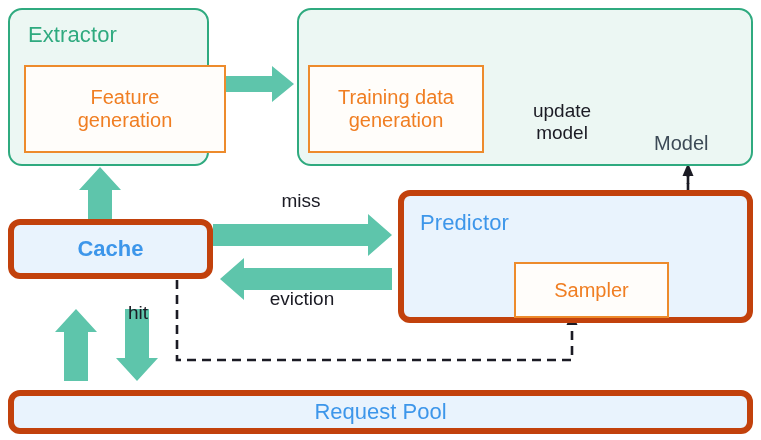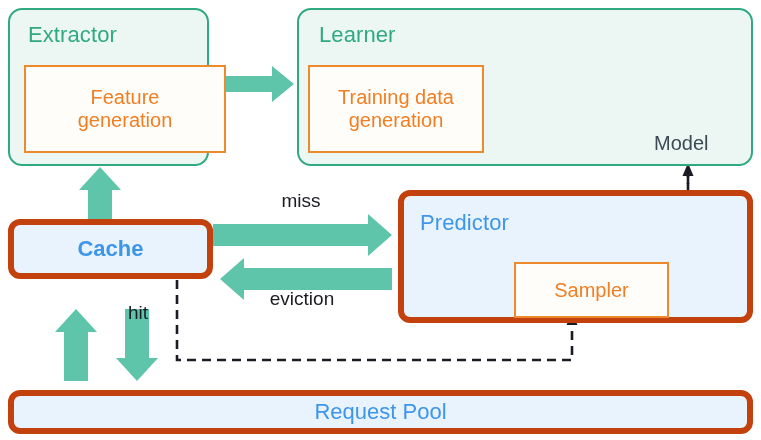--- a/index.html
+++ b/index.html
@@ -174,28 +174,29 @@
 
   <div class="box green-box" style="left:8px; top:8px; width:201px; height:158px;">
     <div class="section-title title-green" style="left:18px; top:12px;">Extractor</div>
     <div class="box orange-box" style="left:14px; top:55px; width:202px; height:88px;">
       <div class="inner-label">Feature
 generation</div>
     </div>
   </div>
 
   <div class="box green-box" style="left:297px; top:8px; width:456px; height:158px;">
-    <div class="section-title title-green" style="left:20px; top:12px;">Learner</div>
     <div class="box orange-box" style="left:9px; top:55px; width:176px; height:88px;">
       <div class="inner-label">Training data
 generation</div>
     </div>
     <div class="model-caption" style="left:355px; top:122px;">Model</div>
   </div>
 
+  <div class="edge-label" style="left:507px; top:100px; width:110px;">update
+model</div>
 
   <div class="box blue-box" style="left:8px; top:219px; width:205px; height:60px;font-weight:bold;">
     <div class="pool-label" style="color:#3d96ea;">Cache</div>
   </div>
 
   <div class="box blue-box" style="left:398px; top:190px; width:355px; height:133px;">
     <div class="section-title title-blue" style="left:16px; top:14px;">Predictor</div>
     <div class="box orange-box" style="left:110px; top:66px; width:155px; height:56px;">
       <div class="inner-label">Sampler</div>
     </div>

